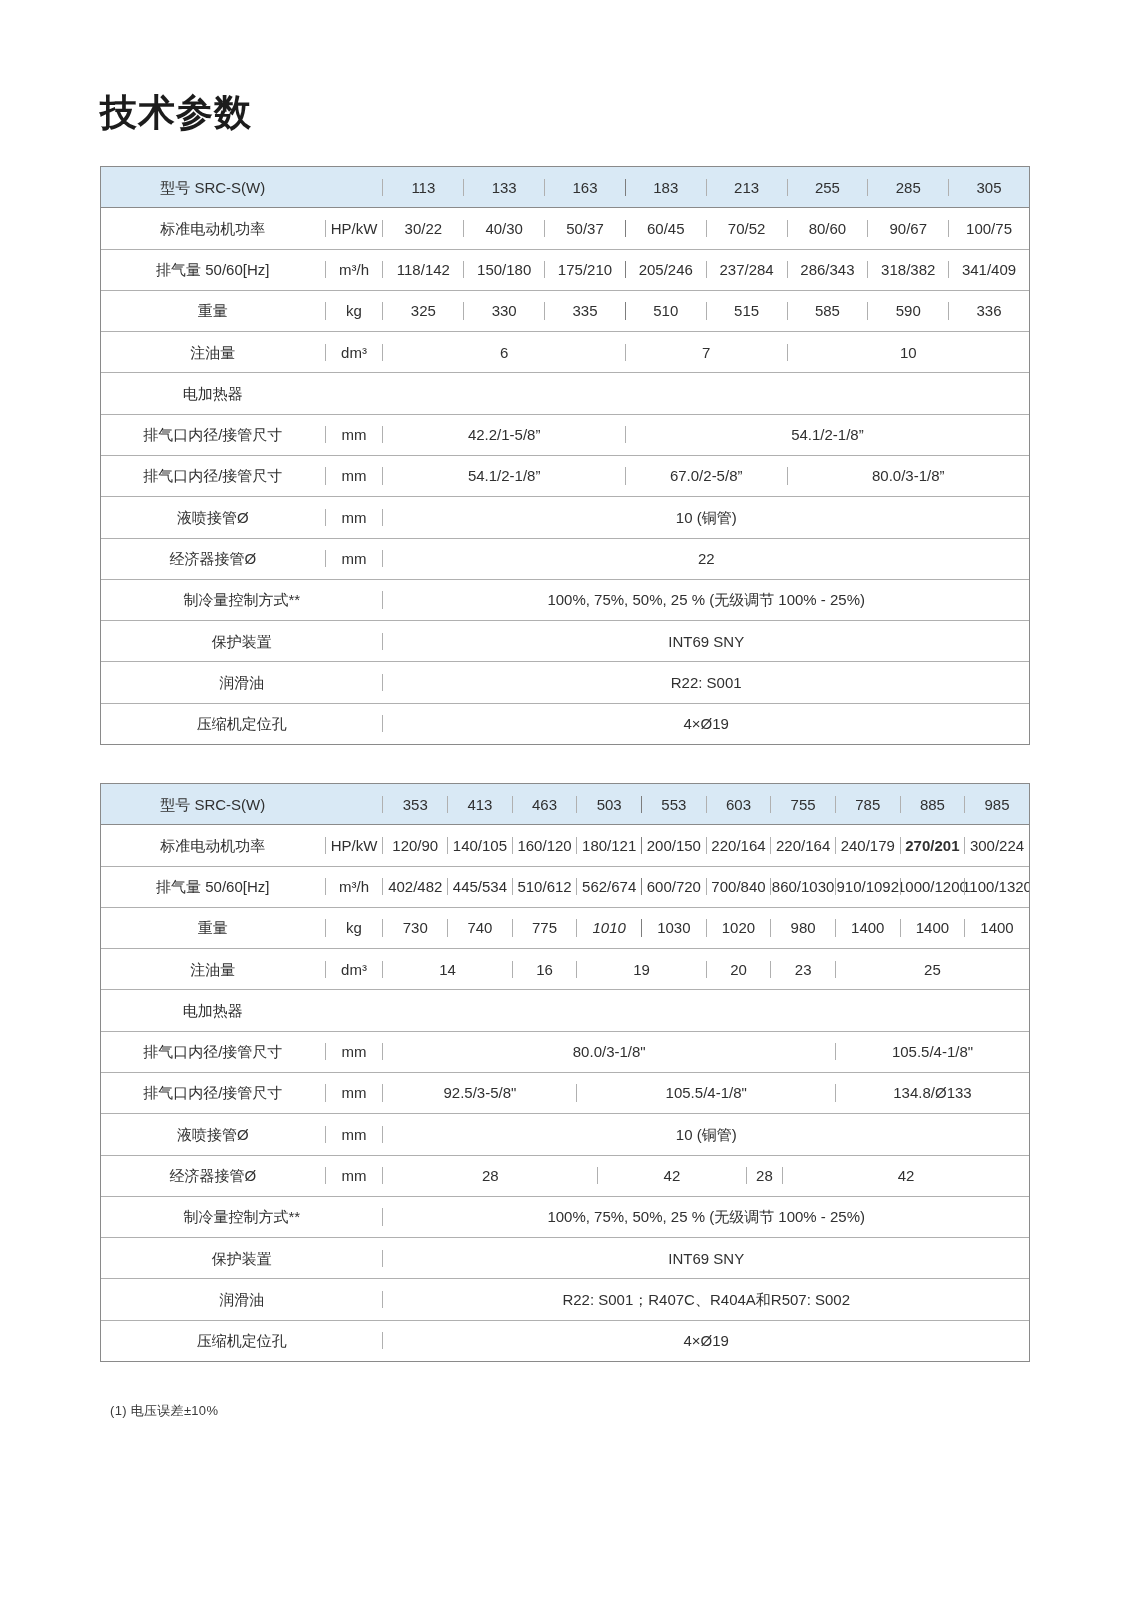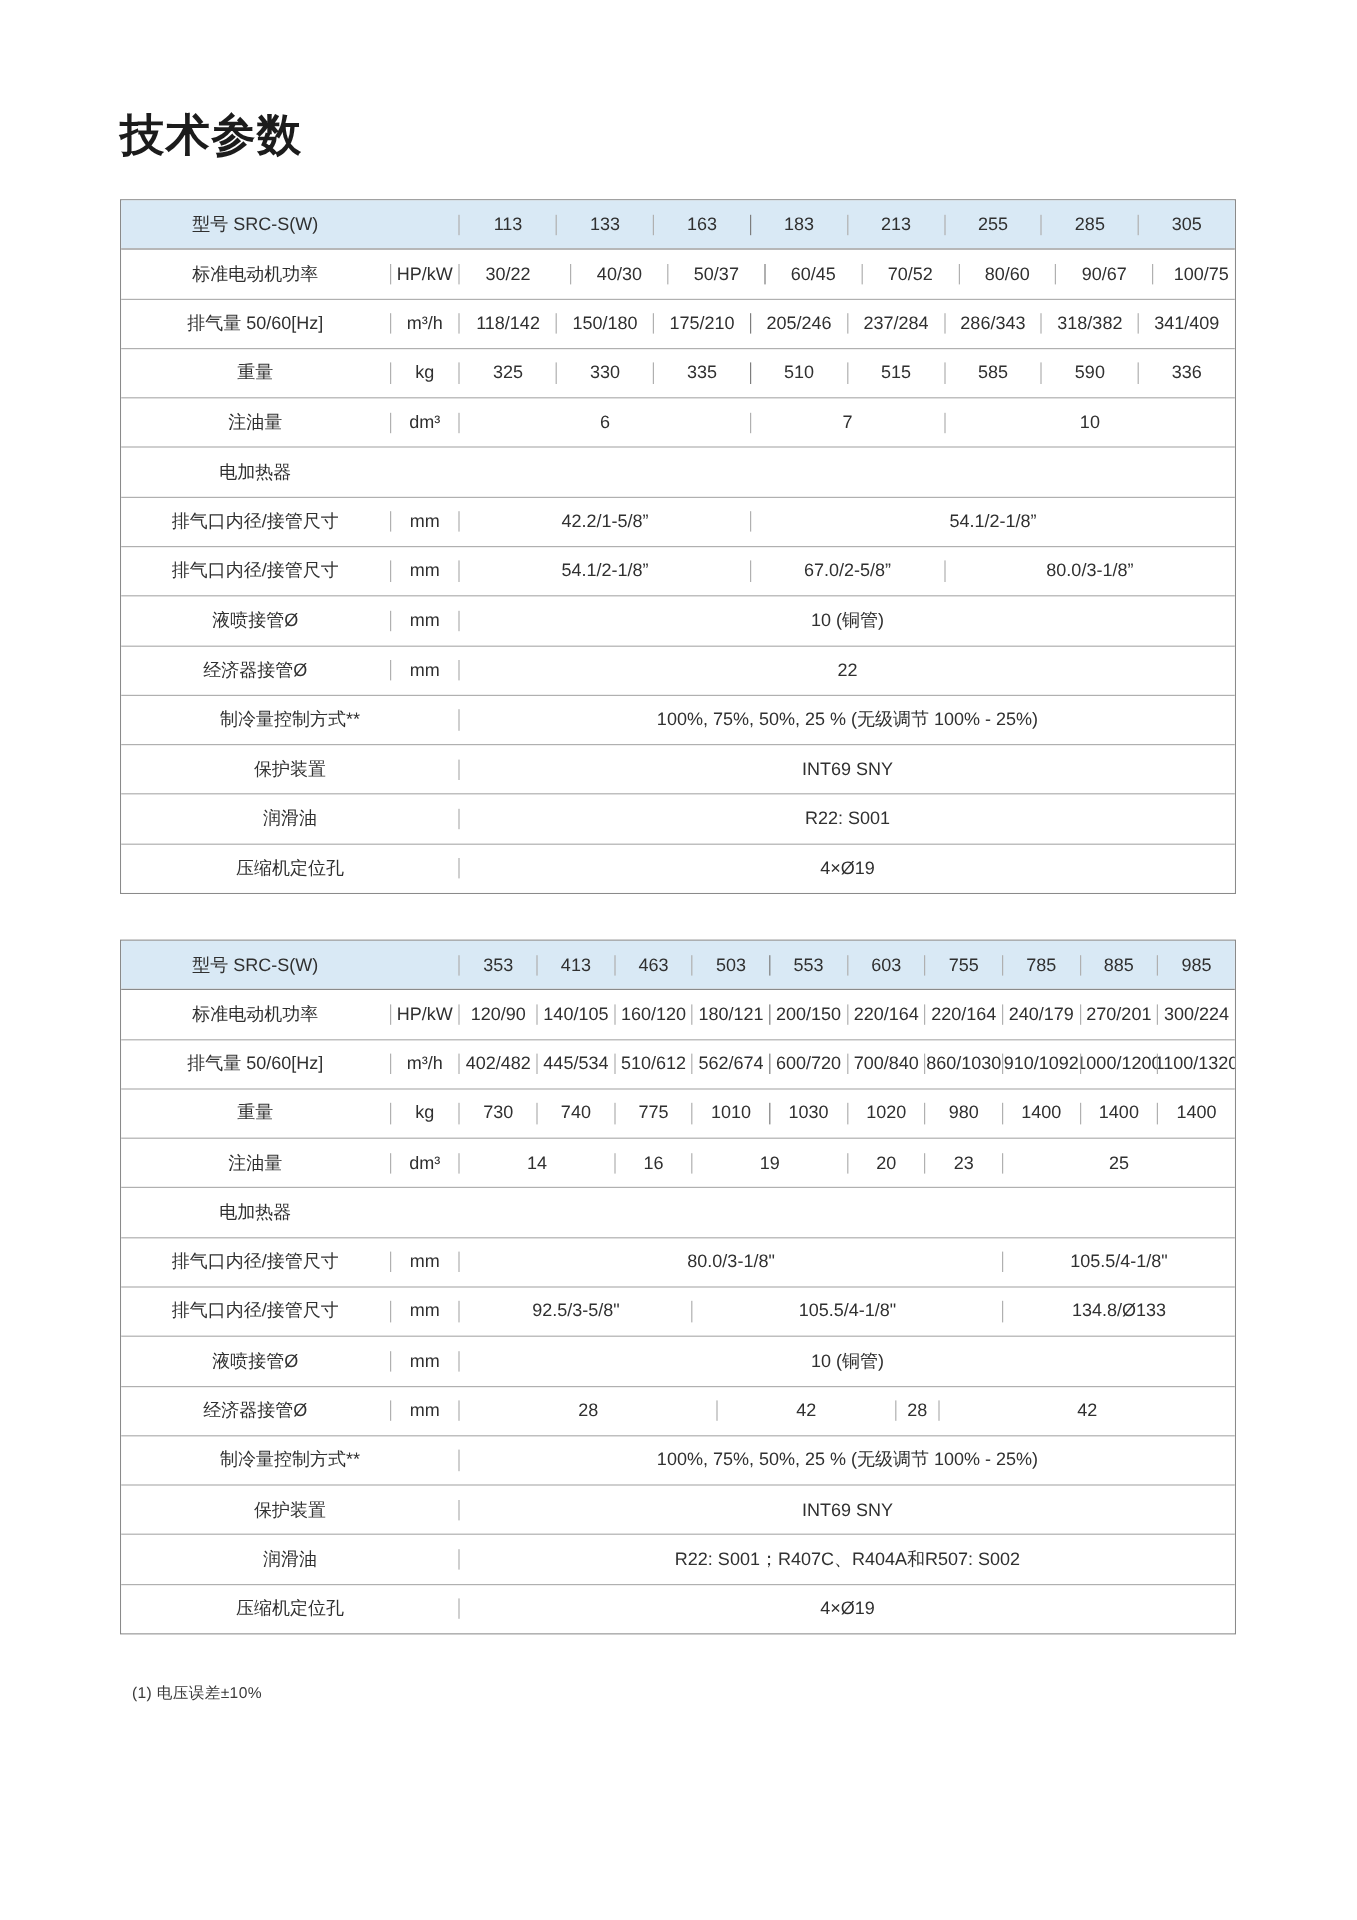--- a/index.html
+++ b/index.html
@@ -71,21 +71,21 @@
       <div class="cell val sep" style="flex-basis: 8.70875%;">183</div>
       <div class="cell val" style="flex-basis: 8.70875%;">213</div>
       <div class="cell val" style="flex-basis: 8.70875%;">255</div>
       <div class="cell val" style="flex-basis: 8.70875%;">285</div>
       <div class="cell val" style="flex-basis: 8.70875%;">305</div>
     </div>
     <div class="trow after-head">
       <div class="cell label">标准电动机功率</div>
       <div class="cell unit">HP/kW</div>
       <div class="cell val" style="flex-basis: 8.70875%;">30/22</div>
-      <div class="cell val" style="flex-basis: 8.70875%; margin-left: 12px;">40/30</div>
+      <div class="cell val" style="flex-basis: 8.70875%;">40/30</div>
       <div class="cell val" style="flex-basis: 8.70875%;">50/37</div>
       <div class="cell val sep" style="flex-basis: 8.70875%;">60/45</div>
       <div class="cell val" style="flex-basis: 8.70875%;">70/52</div>
       <div class="cell val" style="flex-basis: 8.70875%;">80/60</div>
       <div class="cell val" style="flex-basis: 8.70875%;">90/67</div>
       <div class="cell val" style="flex-basis: 8.70875%;">100/75</div>
     </div>
     <div class="trow">
       <div class="cell label">排气量 50/60[Hz]</div>
       <div class="cell unit">m³/h</div>
@@ -180,21 +180,21 @@
       <div class="cell label">标准电动机功率</div>
       <div class="cell unit">HP/kW</div>
       <div class="cell val" style="flex-basis: 6.967%;">120/90</div>
       <div class="cell val" style="flex-basis: 6.967%;">140/105</div>
       <div class="cell val" style="flex-basis: 6.967%;">160/120</div>
       <div class="cell val" style="flex-basis: 6.967%;">180/121</div>
       <div class="cell val sep" style="flex-basis: 6.967%;">200/150</div>
       <div class="cell val" style="flex-basis: 6.967%;">220/164</div>
       <div class="cell val" style="flex-basis: 6.967%;">220/164</div>
       <div class="cell val" style="flex-basis: 6.967%;">240/179</div>
-      <div class="cell val" style="flex-basis: 6.967%;">270/201</div>
+      <div class="cell val" style="flex-basis: 6.967%; font-weight: bold;">270/201</div>
       <div class="cell val" style="flex-basis: 6.967%;">300/224</div>
     </div>
     <div class="trow">
       <div class="cell label">排气量 50/60[Hz]</div>
       <div class="cell unit">m³/h</div>
       <div class="cell val" style="flex-basis: 6.967%;">402/482</div>
       <div class="cell val" style="flex-basis: 6.967%;">445/534</div>
       <div class="cell val" style="flex-basis: 6.967%;">510/612</div>
       <div class="cell val" style="flex-basis: 6.967%;">562/674</div>
       <div class="cell val sep" style="flex-basis: 6.967%;">600/720</div>
@@ -203,21 +203,21 @@
       <div class="cell val" style="flex-basis: 6.967%;">910/1092</div>
       <div class="cell val" style="flex-basis: 6.967%;">1000/1200</div>
       <div class="cell val" style="flex-basis: 6.967%;">1100/1320</div>
     </div>
     <div class="trow">
       <div class="cell label">重量</div>
       <div class="cell unit">kg</div>
       <div class="cell val" style="flex-basis: 6.967%;">730</div>
       <div class="cell val" style="flex-basis: 6.967%;">740</div>
       <div class="cell val" style="flex-basis: 6.967%;">775</div>
-      <div class="cell val" style="flex-basis: 6.967%;">1010</div>
+      <div class="cell val" style="flex-basis: 6.967%; font-style: italic;">1010</div>
       <div class="cell val sep" style="flex-basis: 6.967%;">1030</div>
       <div class="cell val" style="flex-basis: 6.967%;">1020</div>
       <div class="cell val" style="flex-basis: 6.967%;">980</div>
       <div class="cell val" style="flex-basis: 6.967%;">1400</div>
       <div class="cell val" style="flex-basis: 6.967%;">1400</div>
       <div class="cell val" style="flex-basis: 6.967%;">1400</div>
     </div>
     <div class="trow">
       <div class="cell label">注油量</div>
       <div class="cell unit">dm³</div>

